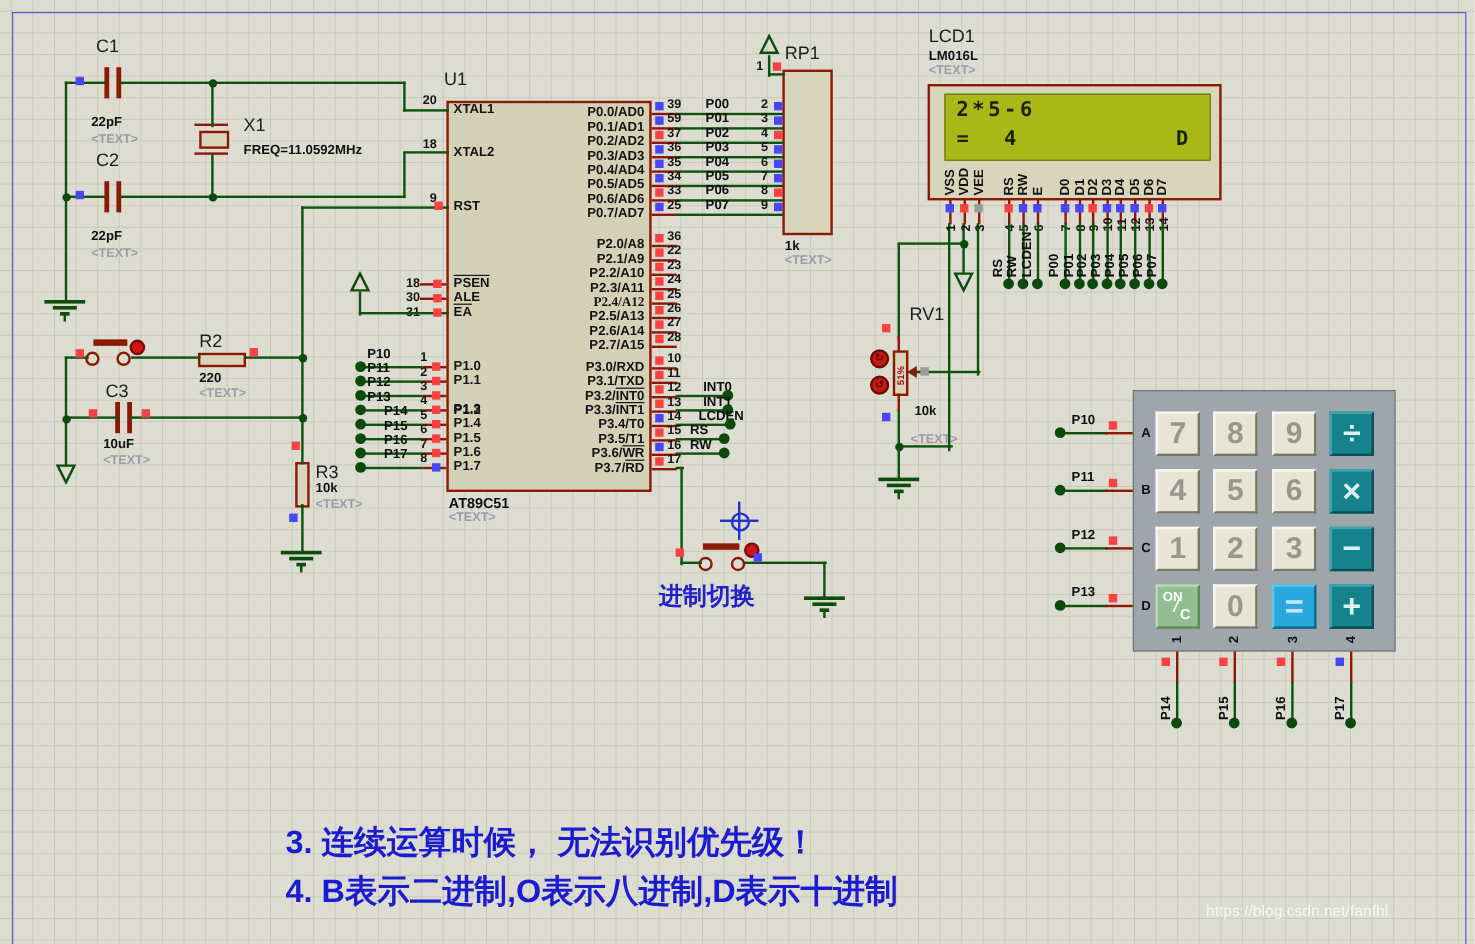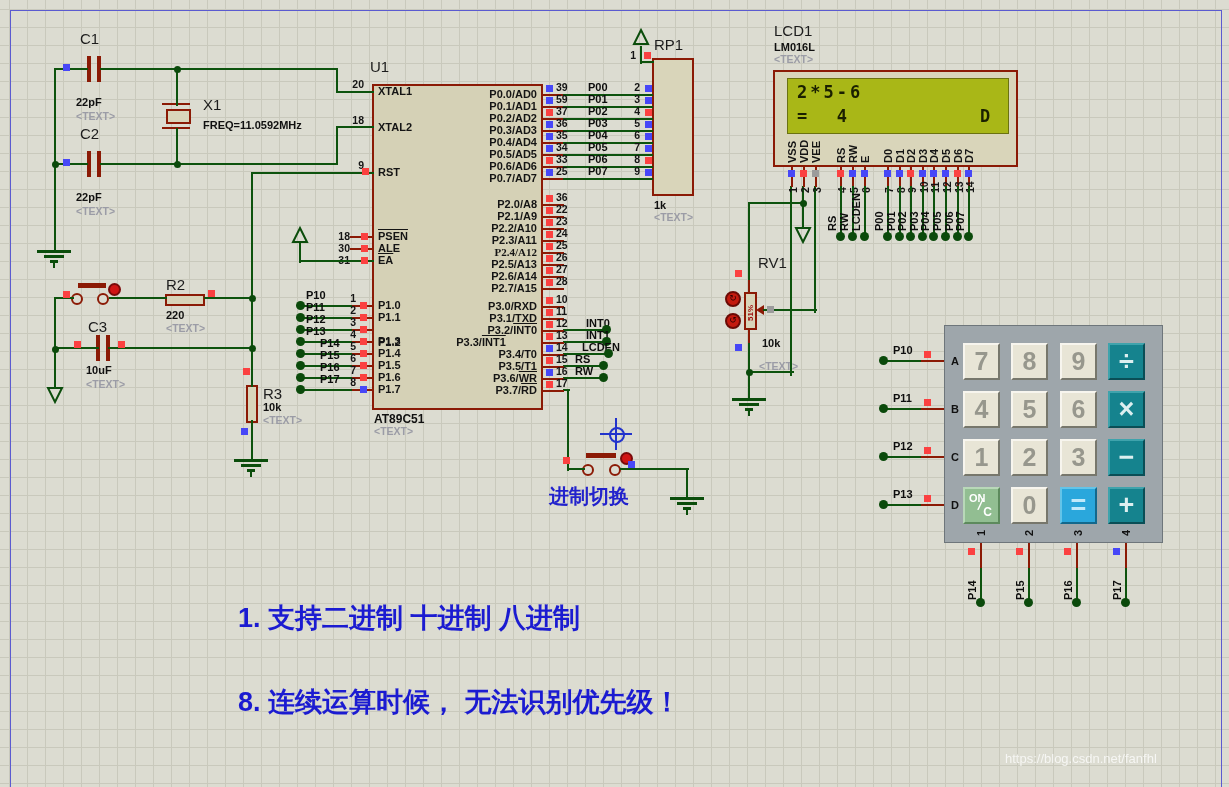--- a/index.html
+++ b/index.html
@@ -157,22 +157,22 @@
     </svg>
   <svg class="arr" style="left:46px;top:386px;" width="18" height="18">
       <polygon points="2,2 16,2 9,16" fill="none" stroke="#0b4d0b" stroke-width="2"></polygon>
     </svg>
   <svg class="arr" style="left:794px;top:226px;" width="18" height="18">
       <polygon points="2,2 16,2 9,16" fill="none" stroke="#0b4d0b" stroke-width="2"></polygon>
     </svg>
 
   <div class="kbody" style="left:944px;top:325px;width:219px;height:218px;"></div>
 
-  <div class="anno" style="left:238px;top:600px;">1. 支持二进制 十进制 八进制</div>
-  <div class="anno" style="left:238px;top:684px;">8. 连续运算时候， 无法识别优先级！</div>
+  <div class="anno" style="left:238px;top:684px;">3. 连续运算时候， 无法识别优先级！</div>
+  <div class="anno" style="left:238px;top:725px;">4. B表示二进制,O表示八进制,D表示十进制</div>
   <div class="watermark" style="left:1005px;top:751px;">https://blog.csdn.net/fanfhl</div>
 <div class="wire" style="left: 54px; top: 68px; width: 34px; height: 2px;"></div>
     <div class="wire" style="left: 100px; top: 68px; width: 238px; height: 2px;"></div>
     <div class="wire" style="left: 336px; top: 68px; width: 2px; height: 25px;"></div>
     <div class="wire" style="left: 336px; top: 91px; width: 38px; height: 2px;"></div>
     <div class="wire" style="left: 54px; top: 163px; width: 34px; height: 2px;"></div>
     <div class="wire" style="left: 100px; top: 163px; width: 238px; height: 2px;"></div>
     <div class="wire" style="left: 336px; top: 127px; width: 2px; height: 38px;"></div>
     <div class="wire" style="left: 336px; top: 126px; width: 38px; height: 2px;"></div>
     <div class="wire" style="left: 54px; top: 68px; width: 2px; height: 184px;"></div>
@@ -415,21 +415,21 @@
     <div class="stub" style="left: 543px; top: 318px; width: 21px; height: 2px;"></div>
     <div class="sq r" style="left: 546px; top: 309px;"></div>
     <div class="pname r" style="left: 455px; top: 312px; width: 82px;"><span>P3.1/TXD</span><span class="ov"></span></div>
     <div class="pnum" style="left: 556px; top: 305px;">11</div>
     <div class="stub" style="left: 543px; top: 330px; width: 21px; height: 2px;"></div>
     <div class="sq r" style="left: 546px; top: 321px;"></div>
     <div class="pname r" style="left: 455px; top: 324px; width: 82px;"><span>P3.2/</span><span class="ov">INT0</span></div>
     <div class="pnum" style="left: 556px; top: 317px;">12</div>
     <div class="stub" style="left: 543px; top: 342px; width: 21px; height: 2px;"></div>
     <div class="sq r" style="left: 546px; top: 333px;"></div>
-    <div class="pname r" style="left: 440px; top: 336px; width: 82px; text-align: center;"><span>P3.3/</span><span class="ov">INT1</span></div>
+    <div class="pname r" style="left: 455px; top: 336px; width: 82px;"><span>P3.3/</span><span class="ov">INT1</span></div>
     <div class="pnum" style="left: 556px; top: 329px;">13</div>
     <div class="stub" style="left: 543px; top: 354px; width: 21px; height: 2px;"></div>
     <div class="sq b" style="left: 546px; top: 345px;"></div>
     <div class="pname r" style="left: 455px; top: 348px; width: 82px;"><span>P3.4/T0</span><span class="ov"></span></div>
     <div class="pnum" style="left: 556px; top: 341px;">14</div>
     <div class="stub" style="left: 543px; top: 366px; width: 21px; height: 2px;"></div>
     <div class="sq r" style="left: 546px; top: 357px;"></div>
     <div class="pname r" style="left: 455px; top: 360px; width: 82px;"><span>P3.5/T1</span><span class="ov"></span></div>
     <div class="pnum" style="left: 556px; top: 353px;">15</div>
     <div class="stub" style="left: 543px; top: 378px; width: 21px; height: 2px;"></div>

